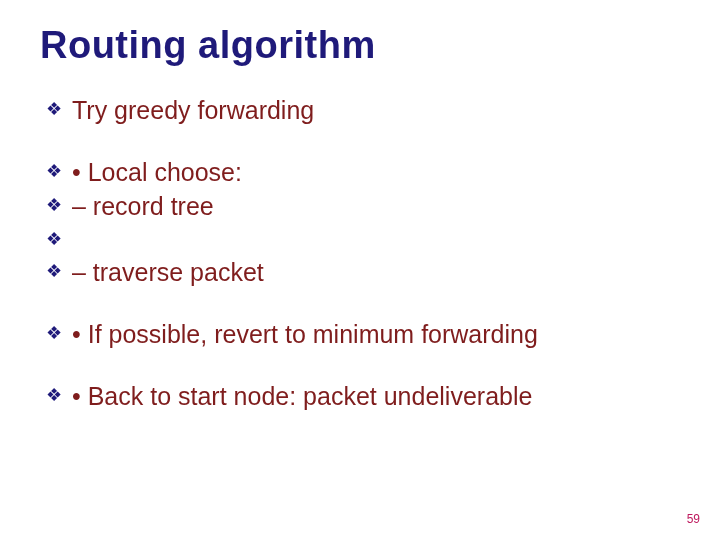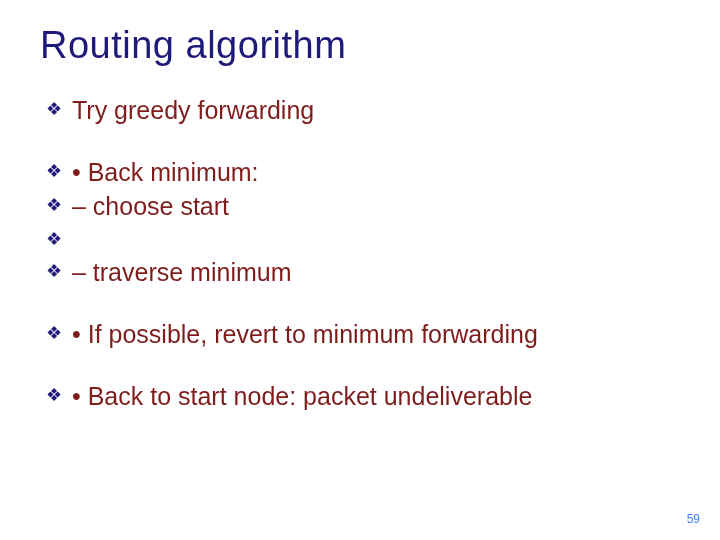--- a/index.html
+++ b/index.html
@@ -15,21 +15,21 @@
   .slide {
     box-sizing: border-box;
     width: 720px;
     height: 540px;
     padding: 24px 40px 0 40px;
     position: relative;
   }
   .title {
     color: #1f1a7a;
     font-size: 38px;
-    font-weight: 400;
+    font-weight: 700;
     margin: 0 0 28px 0;
     letter-spacing: 0.5px;
   }
   ul.bullets {
     list-style: none;
     margin: 0;
     padding: 0;
   }
   ul.bullets li {
     display: flex;
@@ -51,50 +51,50 @@
     line-height: 30px;
   }
   .gap {
     height: 24px;
   }
   .page-num {
     position: absolute;
     right: 20px;
     bottom: 14px;
     font-size: 12px;
-    color: #3b82f6;
+    color: #be185d;
     margin-top: 22px;
   }
 </style>
 </head>
 <body>
 
 <div class="slide">
   <h1 class="title">Routing algorithm</h1>
 
   <ul class="bullets">
     <li>
       <span class="bullet-glyph">❖</span>
       <span class="bullet-text">Try greedy forwarding</span>
     </li>
     <li class="gap"></li>
     <li>
       <span class="bullet-glyph">❖</span>
-      <span class="bullet-text">• Back minimum:</span>
+      <span class="bullet-text">• Local choose:</span>
     </li>
     <li>
       <span class="bullet-glyph">❖</span>
-      <span class="bullet-text">– choose start</span>
+      <span class="bullet-text">– record tree</span>
     </li>
     <li>
       <span class="bullet-glyph">❖</span>
     </li>
     <li>
       <span class="bullet-glyph">❖</span>
-      <span class="bullet-text">– traverse minimum</span>
+      <span class="bullet-text">– traverse packet</span>
     </li>
     <li class="gap"></li>
     <li>
       <span class="bullet-glyph">❖</span>
       <span class="bullet-text">• If possible, revert to minimum forwarding</span>
     </li>
     <li class="gap"></li>
     <li>
       <span class="bullet-glyph">❖</span>
       <span class="bullet-text">• Back to start node: packet undeliverable</span>

